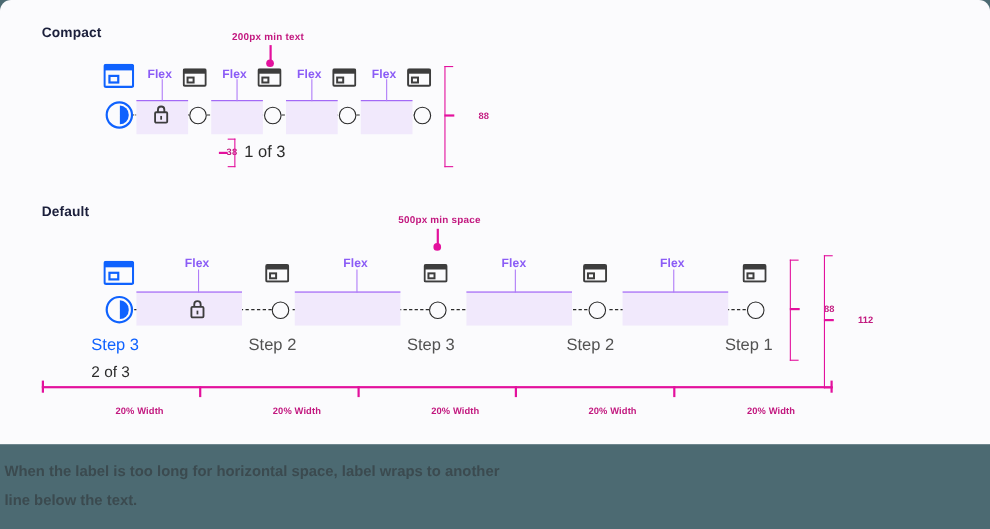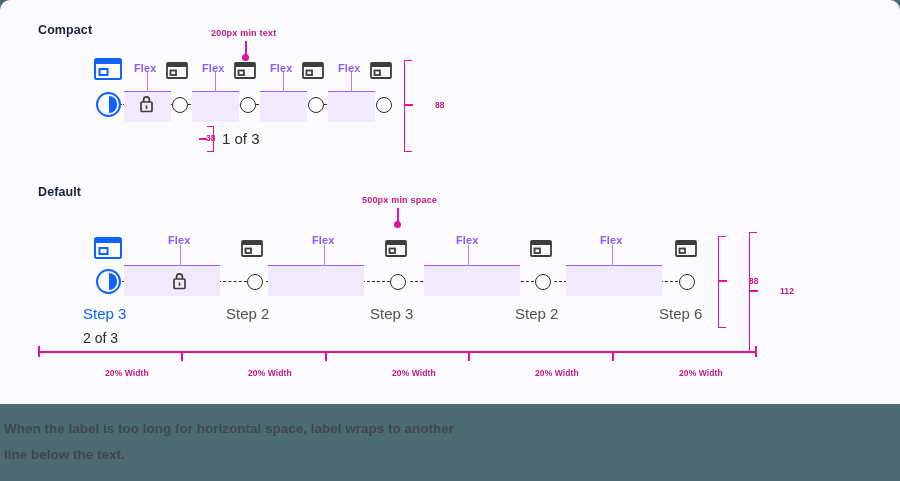--- a/index.html
+++ b/index.html
@@ -262,21 +262,21 @@
   <div class="circ" style="left:247px;top:274px;width:16px;height:16px;"></div>
   <div class="circ" style="left:390px;top:274px;width:16px;height:16px;"></div>
   <div class="circ" style="left:535px;top:274px;width:16px;height:16px;"></div>
   <div class="circ" style="left:679px;top:274px;width:16px;height:16px;"></div>
 
   <div class="steplabel active" style="left:83px;top:305px;">Step 3</div>
   <div class="sublabel" style="left:83px;top:330px;">2 of 3</div>
   <div class="steplabel" style="left:226px;top:305px;">Step 2</div>
   <div class="steplabel" style="left:370px;top:305px;">Step 3</div>
   <div class="steplabel" style="left:515px;top:305px;">Step 2</div>
-  <div class="steplabel" style="left:659px;top:305px;">Step 6</div>
+  <div class="steplabel" style="left:659px;top:305px;">Step 1</div>
 
   <div class="brk-l" style="left:718px;top:236px;width:7px;height:90px;"></div>
   <div class="tick" style="left:718px;top:280px;width:9px;height:1.6px;"></div>
   <div class="mg-label" style="left:729px;top:276px;">88</div>
 
   <div class="brk-l" style="left:749px;top:232px;width:7px;height:119px;"></div>
   <div class="tick" style="left:749px;top:290px;width:9px;height:1.6px;"></div>
   <div class="mg-label" style="left:760px;top:286px;">112</div>
 
   <div class="mg-line" style="left:38px;top:351px;width:719px;height:1.6px;"></div>

